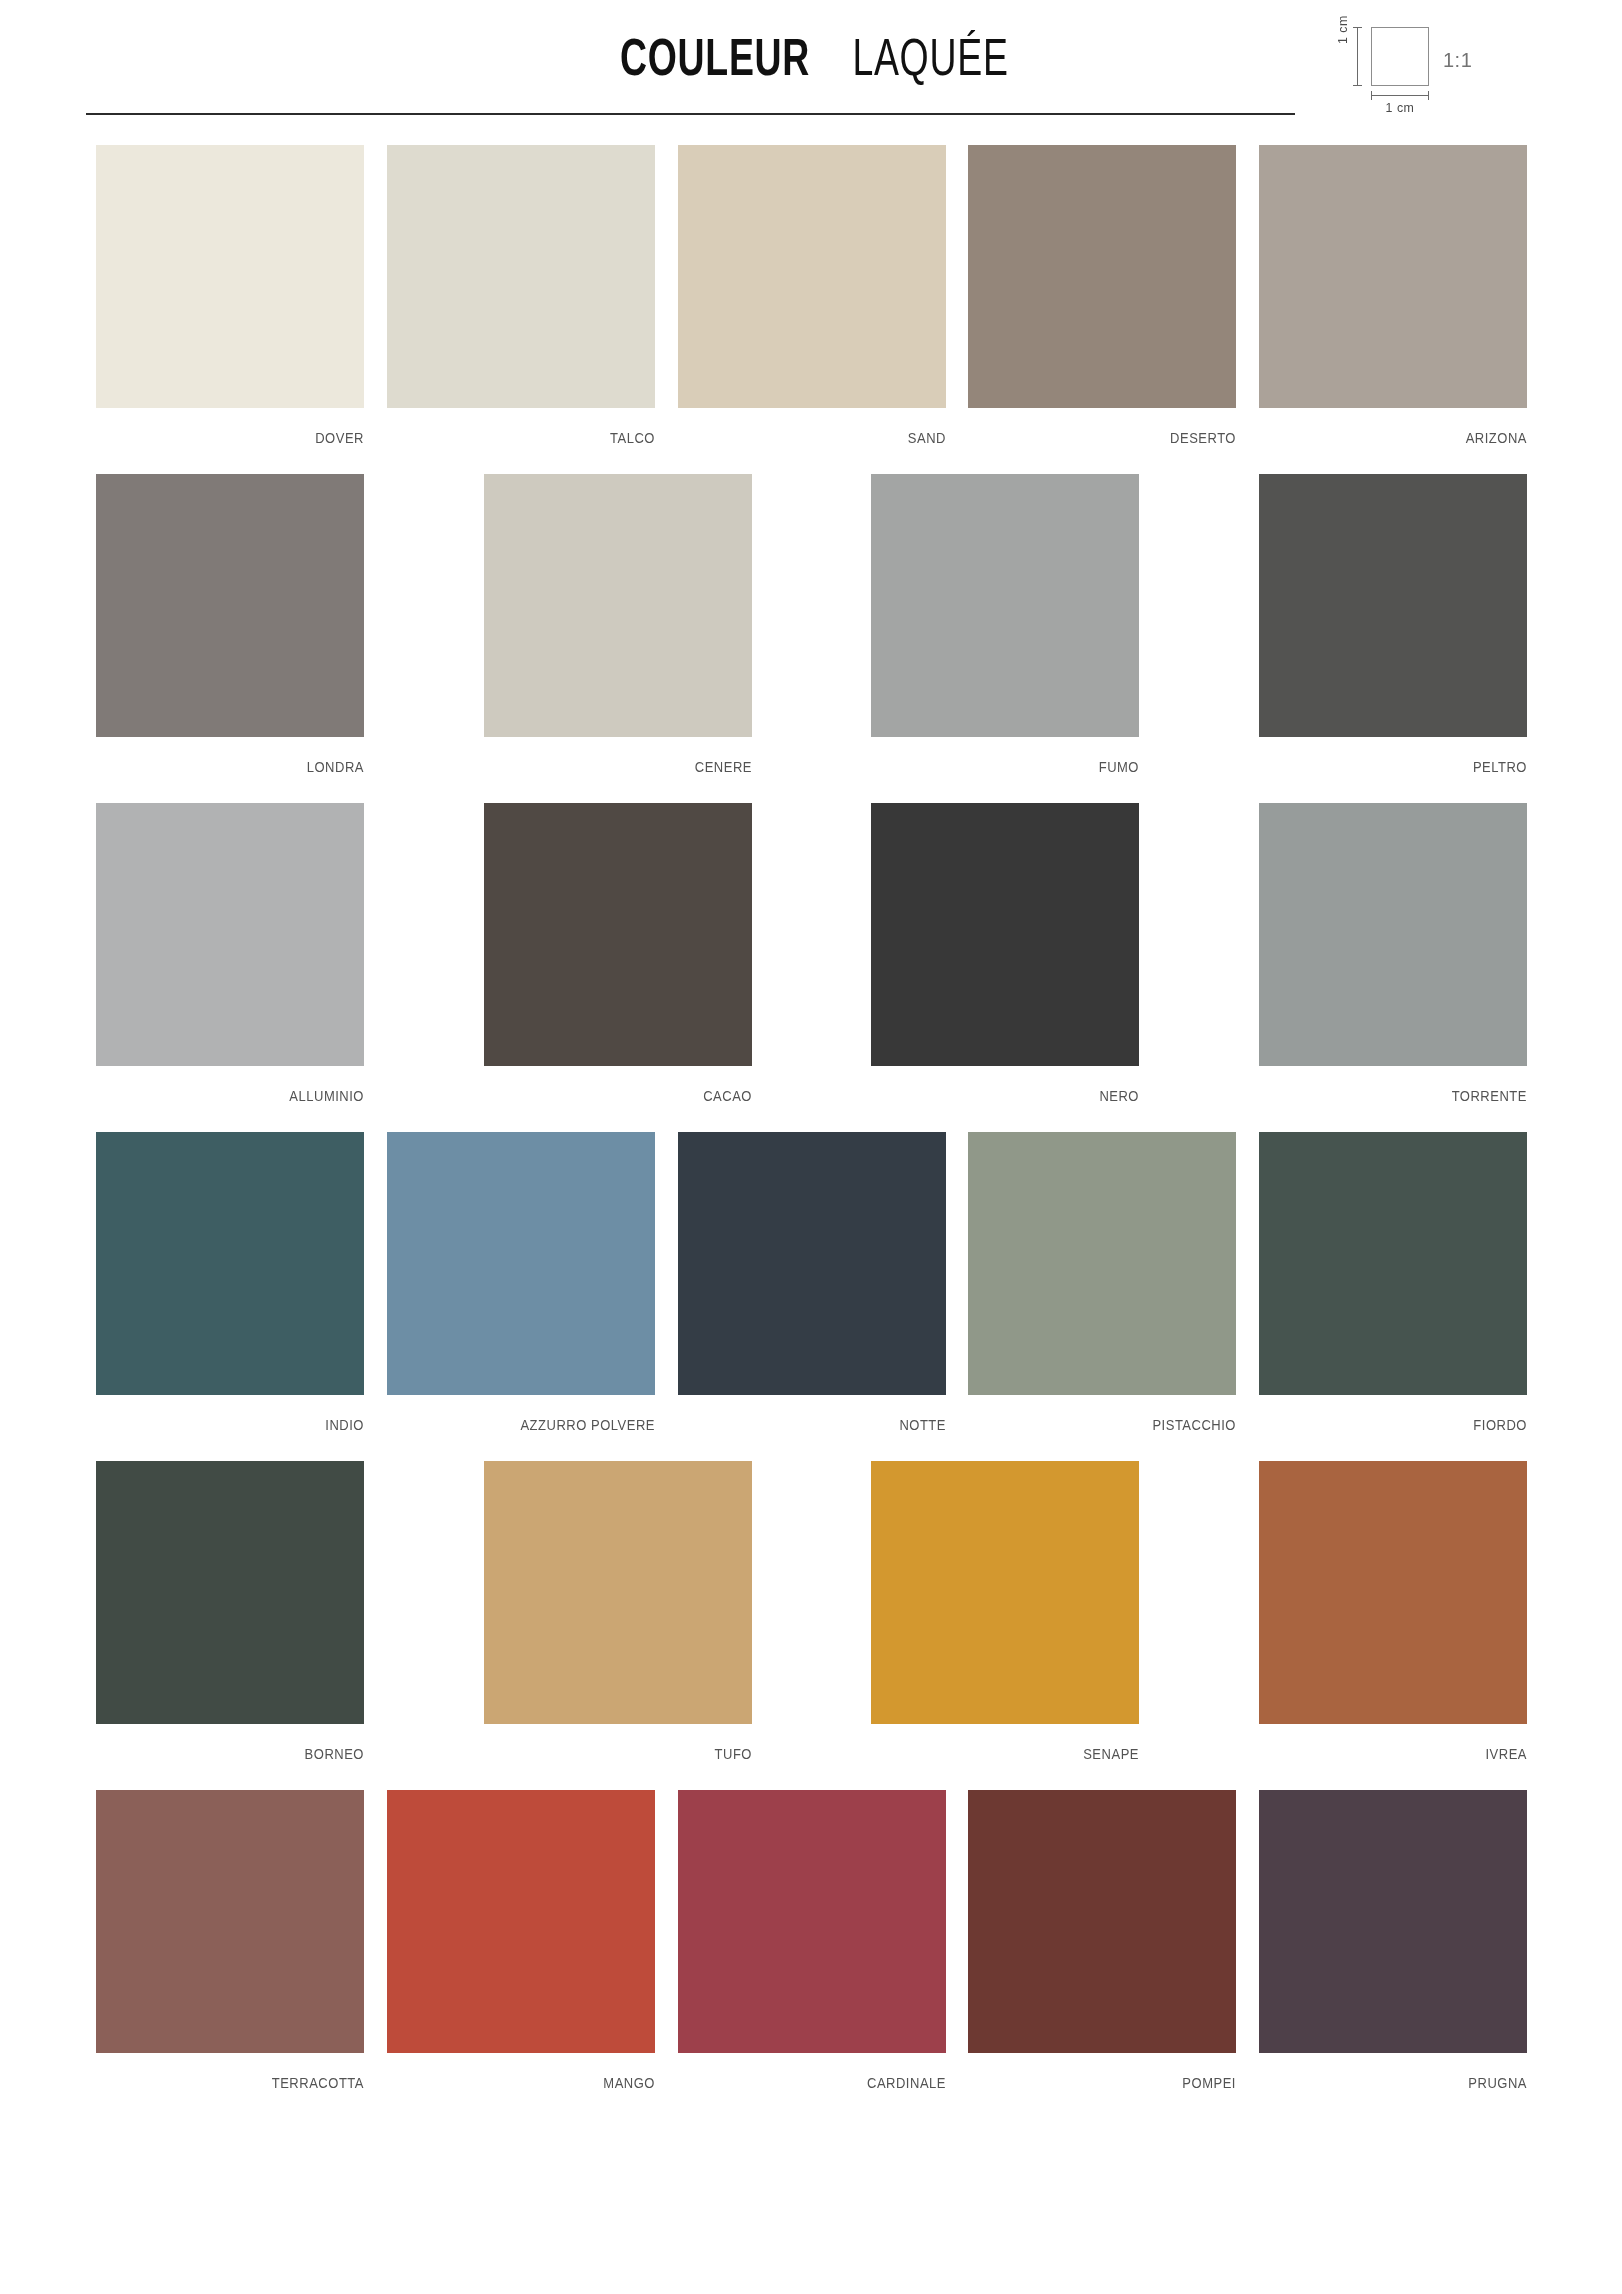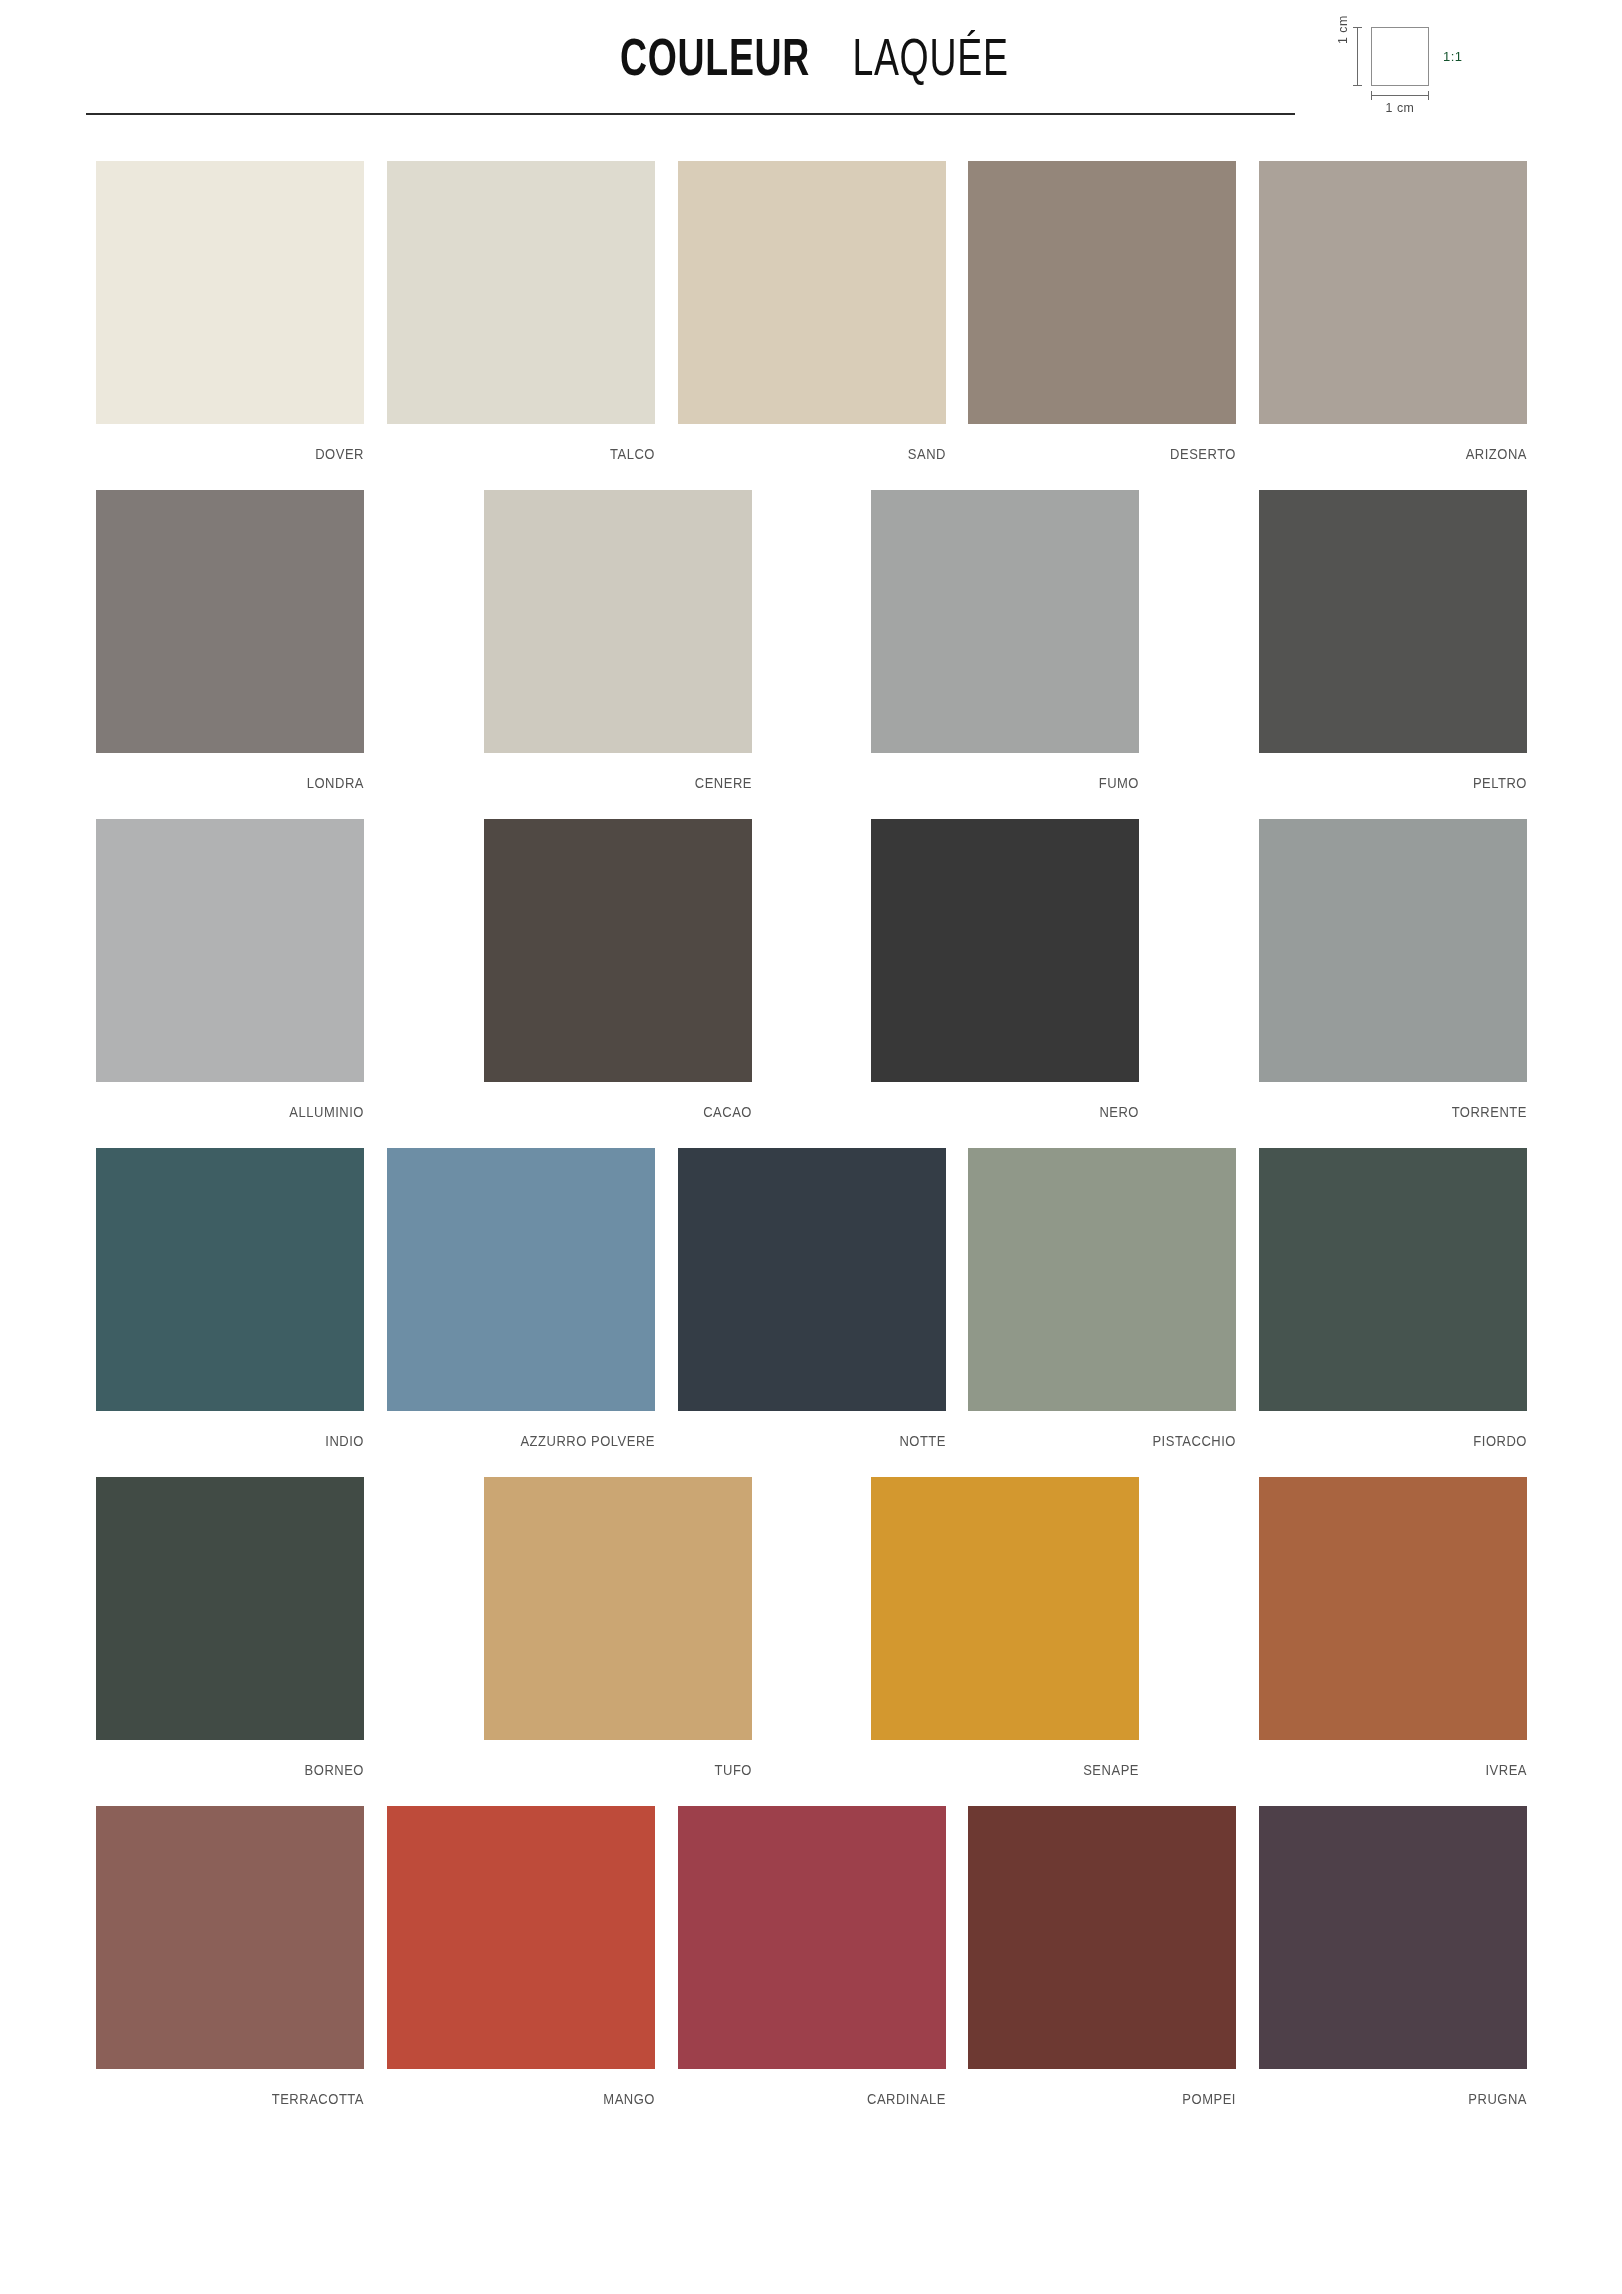--- a/index.html
+++ b/index.html
@@ -125,32 +125,31 @@
     width: 58px;
     text-align: center;
     font-size: 12.4px;
     color: #4a4a4a;
     letter-spacing: 0.5px;
   }
   .scale-ratio {
     position: absolute;
     left: 107px;
     top: 32px;
-    font-size: 13px;
-    color: #14532d;
+    font-size: 20px;
+    color: #737373;
     letter-spacing: 0.5px;
   }
 
   
   .grid {
     position: absolute;
     left: 96px;
     top: 145px;
     width: 1431px;
-    margin-top: 16px;
   }
   .row {
     display: flex;
     justify-content: space-between;
     margin-bottom: 27px;
   }
   .cell {
     width: 268px;
   }
   .chip {

